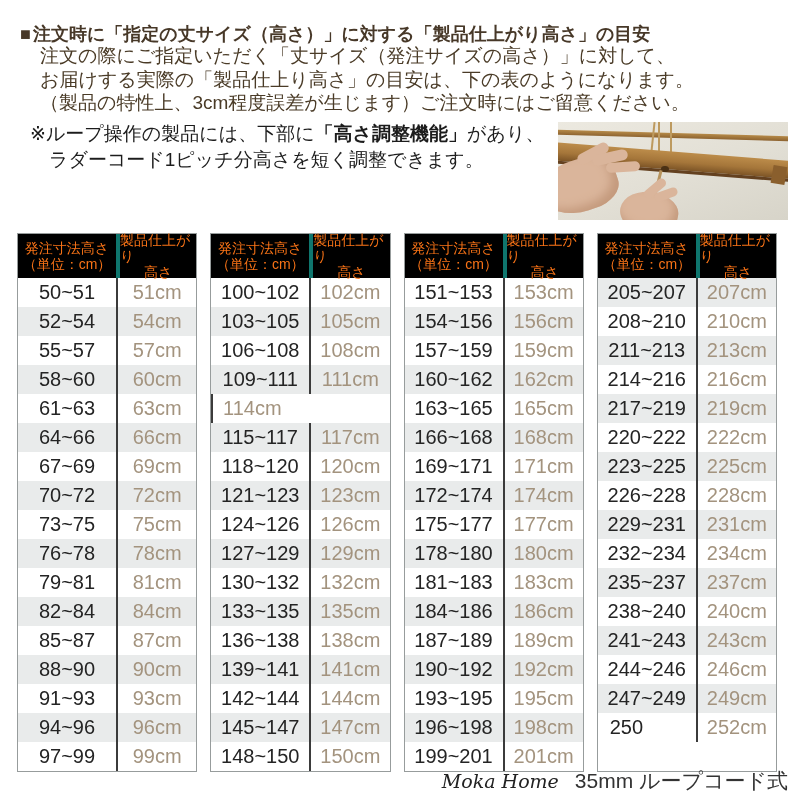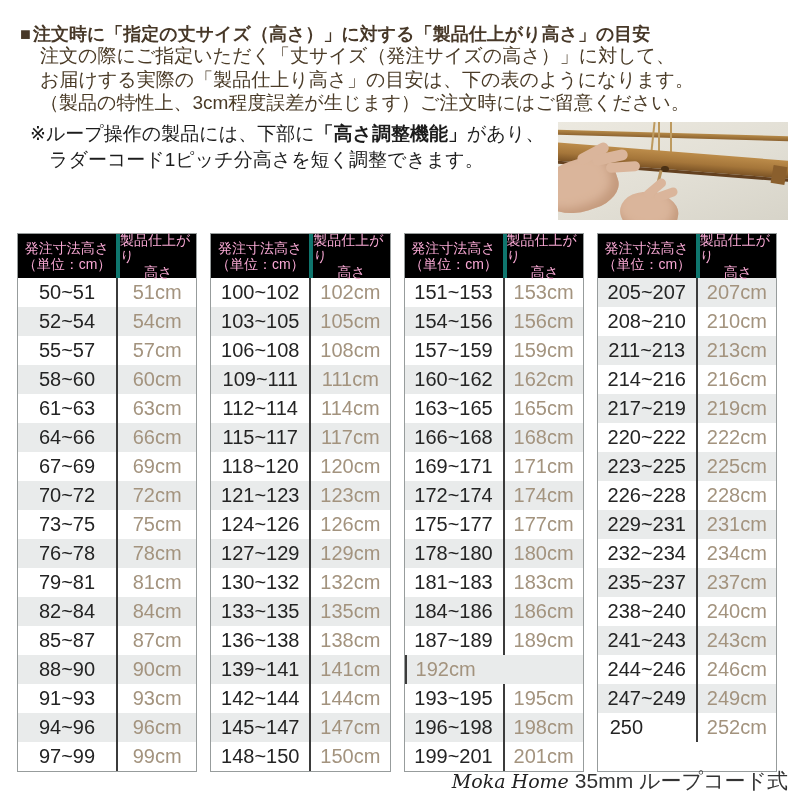--- a/index.html
+++ b/index.html
@@ -81,21 +81,21 @@
   .photo .finger-r1 { left:84px; top:62px; width:26px; height:9px; border-radius:7px; transform:rotate(-40deg); }
   .photo .finger-r2 { left:96px; top:68px; width:24px; height:9px; border-radius:7px; transform:rotate(-20deg); }
   
   .tables {
     position:absolute; left:17px; top:233px; width:760px;
     display:flex; gap:13px;
   }
   .size-table {
     flex:1; border:1px solid #979c9c; background:#fff;
   }
-  .thead { display:flex; background:#000; color:#f9a8d4; height:44px; }
+  .thead { display:flex; background:#000; color:#f97316; height:44px; }
   .thead .hc {
     display:flex; flex-direction:column; justify-content:center; align-items:center;
     font-size:14px; line-height:16px; letter-spacing:0;
   }
   .thead .hc1 { width:55%; }
   .thead .hc2 { width:45%; border-left:4px solid #0f766e; }
   .trow { display:flex; height:29px; }
   .trow.alt { background:#e9ebeb; }
   .trow .c1, .trow .c2 {
     display:flex; align-items:center; justify-content:center;
@@ -104,21 +104,21 @@
   .trow .c1 { width:55%; color:#242424; }
   .trow .c1.left { justify-content:flex-start; padding-left:12px; }
   .trow .c2 { width:45%; color:#a3937e; border-left:2px solid #3b3b3b; }
   
   .footer {
     position:absolute; right:12px; top:767px; font-size:21px; color:#333;
     white-space:nowrap;
   }
   .footer .brand {
     font-family:"DejaVu Serif","Liberation Serif",serif;
-    font-style:italic; font-size:19px; color:#222; margin-right:6px;
+    font-style:italic; font-size:19px; color:#222; margin-right:16px;
   }
 </style>
 </head>
 <body>
 
 <div class="page">
 
   <h1 class="title"><span class="bullet">■</span><span>注文時に「指定の丈サイズ（高さ）」に対する「製品仕上がり高さ」の目安</span></h1>
 
   <div class="intro">
@@ -254,21 +254,20 @@
         </div>
         <div class="trow">
           <div class="c1">106~108</div>
           <div class="c2">108cm</div>
         </div>
         <div class="trow alt">
           <div class="c1">109~111</div>
           <div class="c2">111cm</div>
         </div>
         <div class="trow">
-          <div class="c1">112~114</div>
           <div class="c2">114cm</div>
         </div>
         <div class="trow alt">
           <div class="c1">115~117</div>
           <div class="c2">117cm</div>
         </div>
         <div class="trow">
           <div class="c1">118~120</div>
           <div class="c2">120cm</div>
         </div>
@@ -370,20 +369,21 @@
         </div>
         <div class="trow alt">
           <div class="c1">184~186</div>
           <div class="c2">186cm</div>
         </div>
         <div class="trow">
           <div class="c1">187~189</div>
           <div class="c2">189cm</div>
         </div>
         <div class="trow alt">
+          <div class="c1">190~192</div>
           <div class="c2">192cm</div>
         </div>
         <div class="trow">
           <div class="c1">193~195</div>
           <div class="c2">195cm</div>
         </div>
         <div class="trow alt">
           <div class="c1">196~198</div>
           <div class="c2">198cm</div>
         </div>

